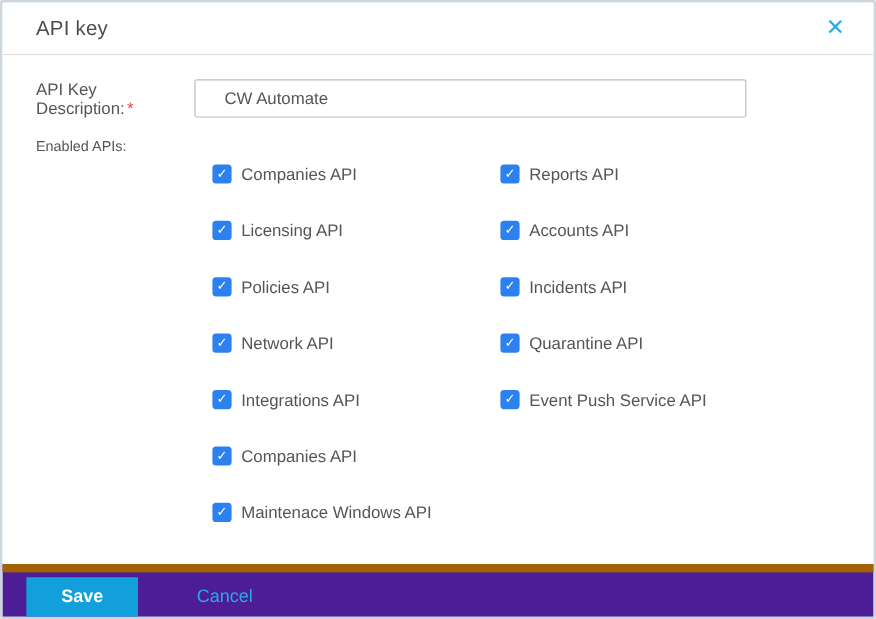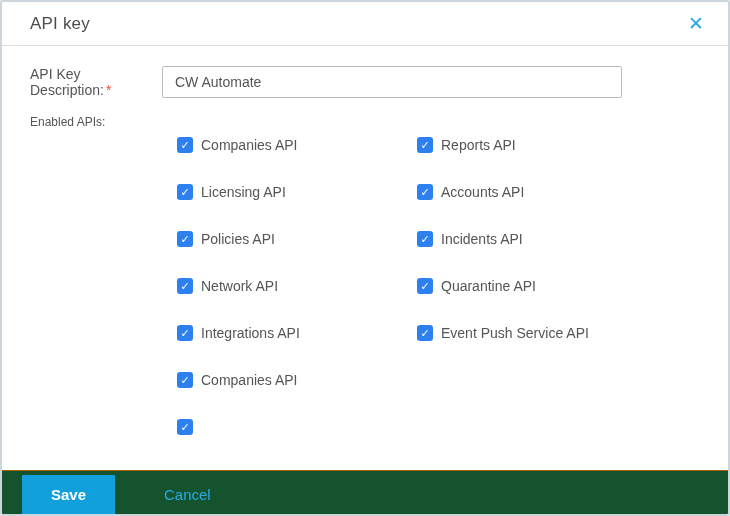--- a/index.html
+++ b/index.html
@@ -55,21 +55,21 @@
     display:flex;align-items:center;
   }
   .field-label{
     width:132px;flex:0 0 132px;
     font-size:14px;color:var(--text-label);
   }
   .required{color:var(--required-red);margin-left:2px;}
   .text-input{
     width:460px;height:32px;
     border:1px solid #b9bec3;border-radius:2px;
-    padding:0 12px;
+    padding:0 24px;
     font-size:14px;color:var(--text-label);
     font-family:"Liberation Sans","DejaVu Sans",sans-serif;
     outline:none;background:#ffffff;
   }
   .section-label{
     margin-top:16px;
     font-size:12px;color:var(--text-label);
     line-height:16px;
   }
   .checkbox-grid{
@@ -93,22 +93,22 @@
   }
   .checkbox-label{
     margin-left:8px;
     font-size:14px;color:var(--text-label);
     white-space:nowrap;
   }
   
   .dialog-footer{
     flex:0 0 44px;height:44px;
     position:relative;
-    background:#14532d;
-    border-top:1px solid #a16207;
+    background:#4c1d95;
+    border-top:7px solid #a16207;
   }
   .save-btn{
     position:absolute;left:20px;top:4px;bottom:0;
     width:93px;
     background:var(--save-blue);
     border:none;cursor:pointer;
     color:#ffffff;font-size:15px;font-weight:700;
     font-family:"Liberation Sans","DejaVu Sans",sans-serif;
   }
   .cancel-link{
@@ -160,20 +160,21 @@
           <div class="checkbox-item">
             <span class="checkbox-box">✓</span>
             <span class="checkbox-label">Integrations API</span>
           </div>
           <div class="checkbox-item">
             <span class="checkbox-box">✓</span>
             <span class="checkbox-label">Companies API</span>
           </div>
           <div class="checkbox-item">
             <span class="checkbox-box">✓</span>
+            <span class="checkbox-label">Maintenace Windows API</span>
           </div>
         </div>
       <div class="checkbox-col right" id="col-right">
           <div class="checkbox-item">
             <span class="checkbox-box">✓</span>
             <span class="checkbox-label">Reports API</span>
           </div>
           <div class="checkbox-item">
             <span class="checkbox-box">✓</span>
             <span class="checkbox-label">Accounts API</span>

